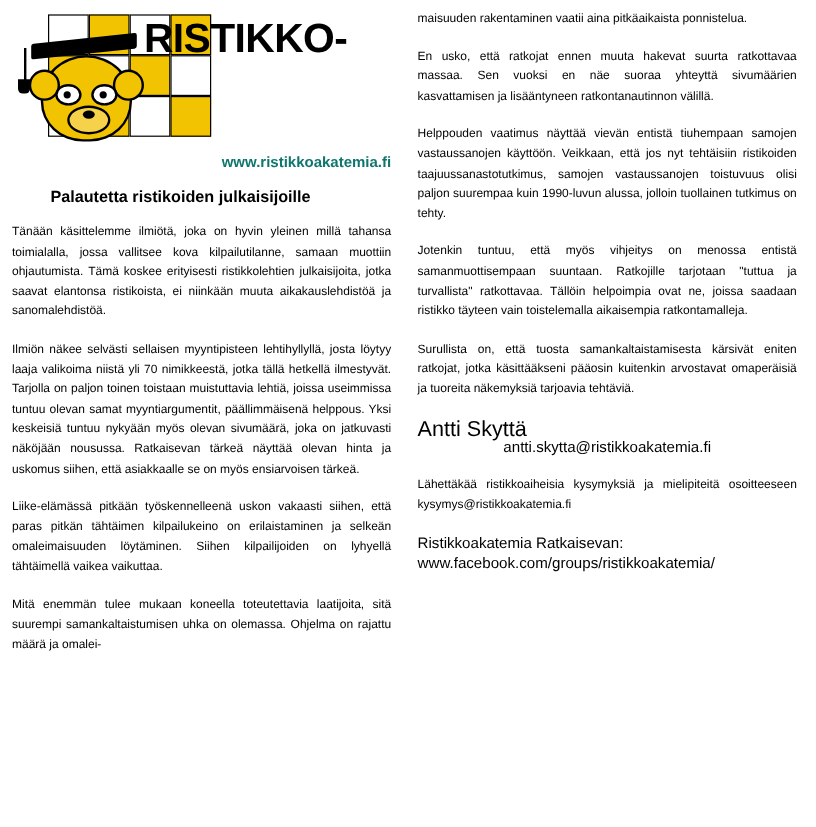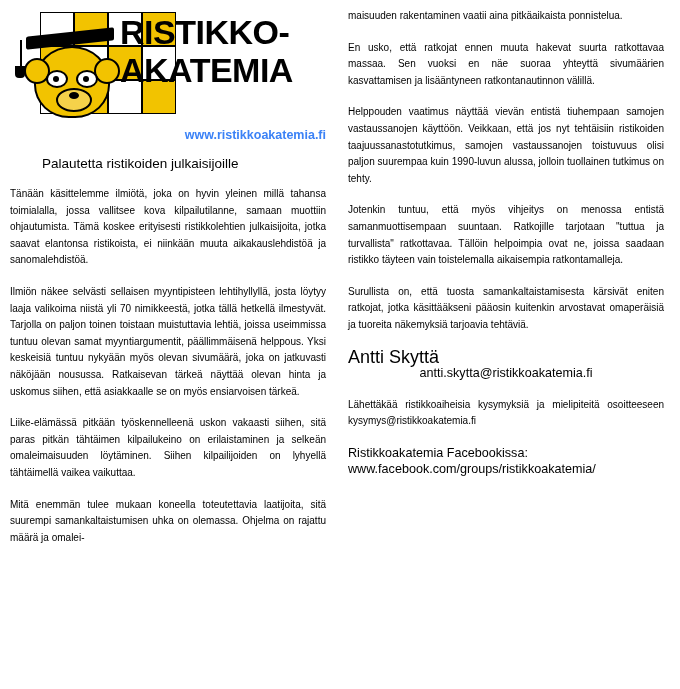--- a/index.html
+++ b/index.html
@@ -172,26 +172,26 @@
     height: 7px;
     background: #000;
     border-radius: 50%;
   }
   .url {
     position: absolute;
     right: 0px;
     bottom: 6px;
     font-size: 12.5px;
     font-weight: bold;
-    color: #3b82f6;
+    color: #0f766e;
   }
   
   h2.headline {
     font-size: 13.5px;
-    font-weight: normal;
+    font-weight: bold;
     margin: 8px 0 14px 0;
     line-height: 16px;
     padding-left: 32px;
   }
   p.body {
     font-size: 10px;
     line-height: 16.6px;
     margin: 0 0 15px 0;
     text-align: justify;
     hyphens: auto;
@@ -256,44 +256,43 @@
                   <div class="pupil"></div>
                 </div>
               <div class="snout">
                   <div class="nose"></div>
                 </div>
             </div>
           </div>
 
           <div class="wordmark">
             <span>RISTIKKO-</span>
-            <span class="l2">AKATEMIA</span>
           </div>
         </div>
         <div class="url">www.ristikkoakatemia.fi</div>
       </div>
 
       <h2 class="headline">Palautetta ristikoiden julkaisijoille</h2>
 
       <p class="body">Tänään käsittelemme ilmiötä, joka on hyvin yleinen millä tahansa toimialalla, jossa vallitsee kova kilpailutilanne, samaan muottiin ohjautumista. Tämä koskee erityisesti ristikkolehtien julkaisijoita, jotka saavat elantonsa ristikoista, ei niinkään muuta aikakauslehdistöä ja sanomalehdistöä.</p>
       <p class="body">Ilmiön näkee selvästi sellaisen myyntipisteen lehtihyllyllä, josta löytyy laaja valikoima niistä yli 70 nimikkeestä, jotka tällä hetkellä ilmestyvät. Tarjolla on paljon toinen toistaan muistuttavia lehtiä, joissa useimmissa tuntuu olevan samat myyntiargumentit, päällimmäisenä helppous. Yksi keskeisiä tuntuu nykyään myös olevan sivumäärä, joka on jatkuvasti näköjään nousussa. Ratkaisevan tärkeä näyttää olevan hinta ja uskomus siihen, että asiakkaalle se on myös ensiarvoisen tärkeä.</p>
-      <p class="body">Liike-elämässä pitkään työskennelleenä uskon vakaasti siihen, sitä paras pitkän tähtäimen kilpailukeino on erilaistaminen ja selkeän omaleimaisuuden löytäminen. Siihen kilpailijoiden on lyhyellä tähtäimellä vaikea vaikuttaa.</p>
+      <p class="body">Liike-elämässä pitkään työskennelleenä uskon vakaasti siihen, että paras pitkän tähtäimen kilpailukeino on erilaistaminen ja selkeän omaleimaisuuden löytäminen. Siihen kilpailijoiden on lyhyellä tähtäimellä vaikea vaikuttaa.</p>
       <p class="body last">Mitä enemmän tulee mukaan koneella toteutettavia laatijoita, sitä suurempi samankaltaistumisen uhka on olemassa. Ohjelma on rajattu määrä ja omalei-</p>
     </div>
 
     <div class="col">
       <p class="body">maisuuden rakentaminen vaatii aina pitkäaikaista ponnistelua.</p>
       <p class="body">En usko, että ratkojat ennen muuta hakevat suurta ratkottavaa massaa. Sen vuoksi en näe suoraa yhteyttä sivumäärien kasvattamisen ja lisääntyneen ratkontanautinnon välillä.</p>
       <p class="body">Helppouden vaatimus näyttää vievän entistä tiuhempaan samojen vastaussanojen käyttöön. Veikkaan, että jos nyt tehtäisiin ristikoiden taajuussanastotutkimus, samojen vastaussanojen toistuvuus olisi paljon suurempaa kuin 1990-luvun alussa, jolloin tuollainen tutkimus on tehty.</p>
       <p class="body">Jotenkin tuntuu, että myös vihjeitys on menossa entistä samanmuottisempaan suuntaan. Ratkojille tarjotaan "tuttua ja turvallista" ratkottavaa. Tällöin helpoimpia ovat ne, joissa saadaan ristikko täyteen vain toistelemalla aikaisempia ratkontamalleja.</p>
       <p class="body">Surullista on, että tuosta samankaltaistamisesta kärsivät eniten ratkojat, jotka käsittääkseni pääosin kuitenkin arvostavat omaperäisiä ja tuoreita näkemyksiä tarjoavia tehtäviä.</p>
 
       <p class="sig-name">Antti Skyttä</p>
       <p class="sig-mail">antti.skytta@ristikkoakatemia.fi</p>
 
       <p class="body">Lähettäkää ristikkoaiheisia kysymyksiä ja mielipiteitä osoitteeseen kysymys@ristikkoakatemia.fi</p>
 
-      <p class="fb-line">Ristikkoakatemia Facebookissa:</p>
+      <p class="fb-line">Ristikkoakatemia Ratkaisevan:</p>
       <p class="fb-line">www.facebook.com/groups/ristikkoakatemia/</p>
     </div>
 
   </div>
 </div>
 
 </body></html>

